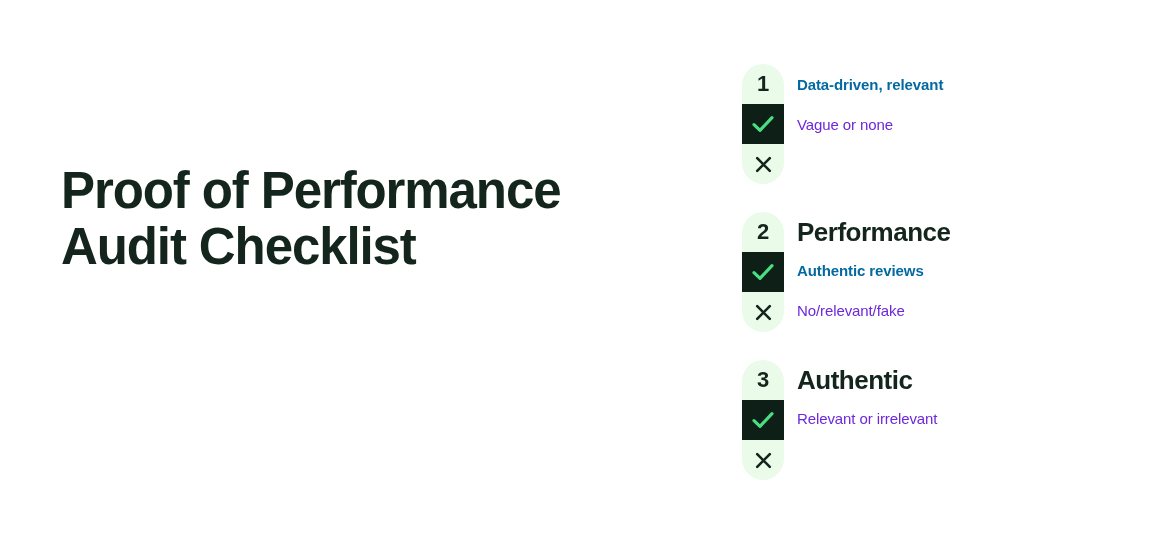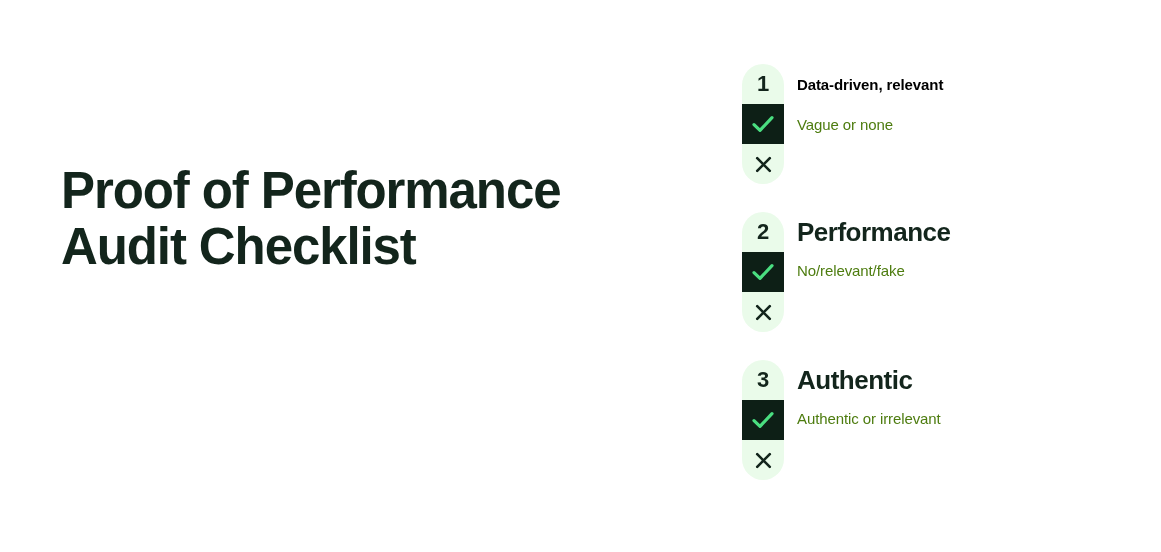--- a/index.html
+++ b/index.html
@@ -105,30 +105,30 @@
     letter-spacing: -0.5px;
     color: #13251c;
     white-space: nowrap;
   }
 
   .group-good {
     font-size: 15px;
     font-weight: 700;
     line-height: 40px;
     letter-spacing: -0.1px;
-    color: #000000;
+    color: #0369a1;
     white-space: nowrap;
   }
 
   .group-bad {
     font-size: 15px;
     font-weight: 400;
     line-height: 40px;
     letter-spacing: -0.1px;
-    color: #4d7c0f;
+    color: #6d28d9;
     white-space: nowrap;
   }
 </style>
 </head>
 <body>
 
 <div class="slide">
 
   <div class="headline-col">
     <h1 class="headline">Proof of Performance
@@ -170,20 +170,21 @@
           </svg>
         </div>
         <div class="marker-cell marker-cross">
           <svg width="17" height="17" viewBox="0 0 17 17" aria-hidden="true">
             <path d="M2.2 2.2 L14.8 14.8 M14.8 2.2 L2.2 14.8" fill="none" stroke="#13251c" stroke-width="2.6" stroke-linecap="round"></path>
           </svg>
         </div>
       </div>
       <div class="group-text">
         <div class="group-title">Performance</div>
+        <div class="group-good">Authentic reviews</div>
         <div class="group-bad">No/relevant/fake</div>
       </div>
     </div>
 
     <div class="check-group">
       <div class="marker-pill">
         <div class="marker-cell marker-num">
           <span class="marker-number">3</span>
         </div>
         <div class="marker-cell marker-check">
@@ -192,18 +193,18 @@
           </svg>
         </div>
         <div class="marker-cell marker-cross">
           <svg width="17" height="17" viewBox="0 0 17 17" aria-hidden="true">
             <path d="M2.2 2.2 L14.8 14.8 M14.8 2.2 L2.2 14.8" fill="none" stroke="#13251c" stroke-width="2.6" stroke-linecap="round"></path>
           </svg>
         </div>
       </div>
       <div class="group-text">
         <div class="group-title">Authentic</div>
-        <div class="group-bad">Authentic or irrelevant</div>
+        <div class="group-bad">Relevant or irrelevant</div>
       </div>
     </div>
 
   </div>
 </div>
 
 </body></html>

